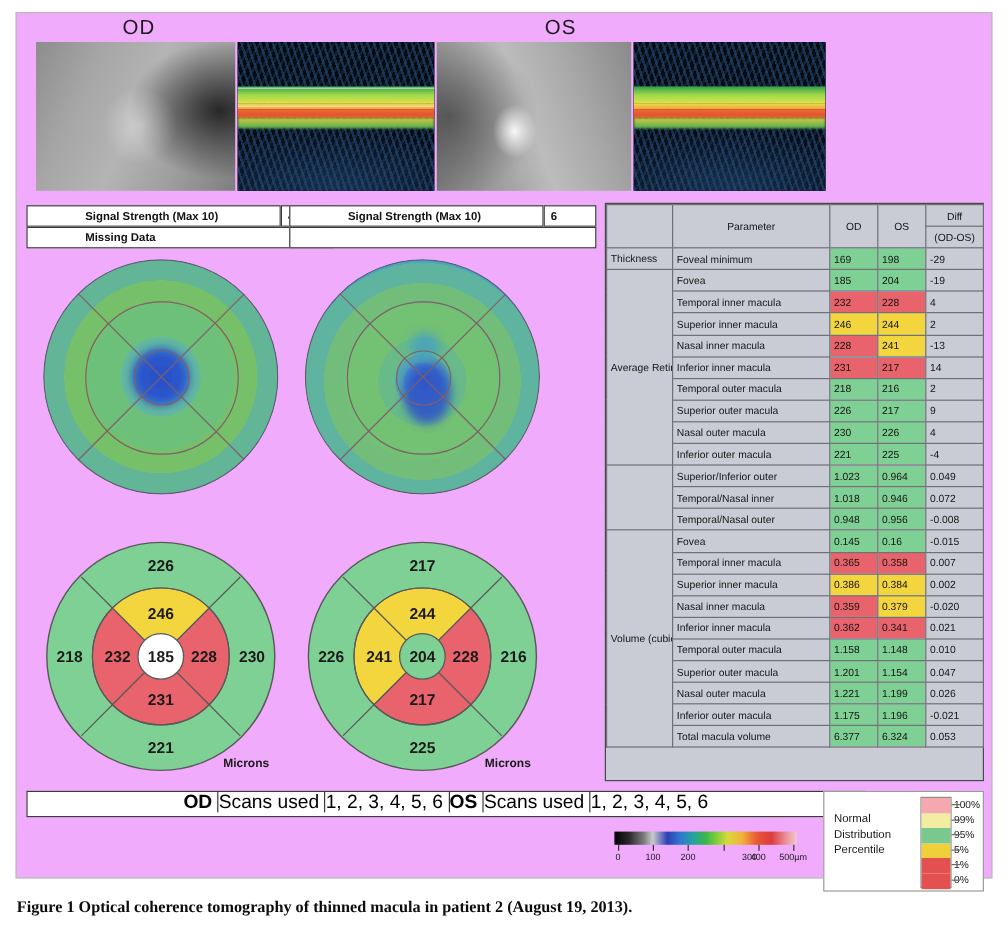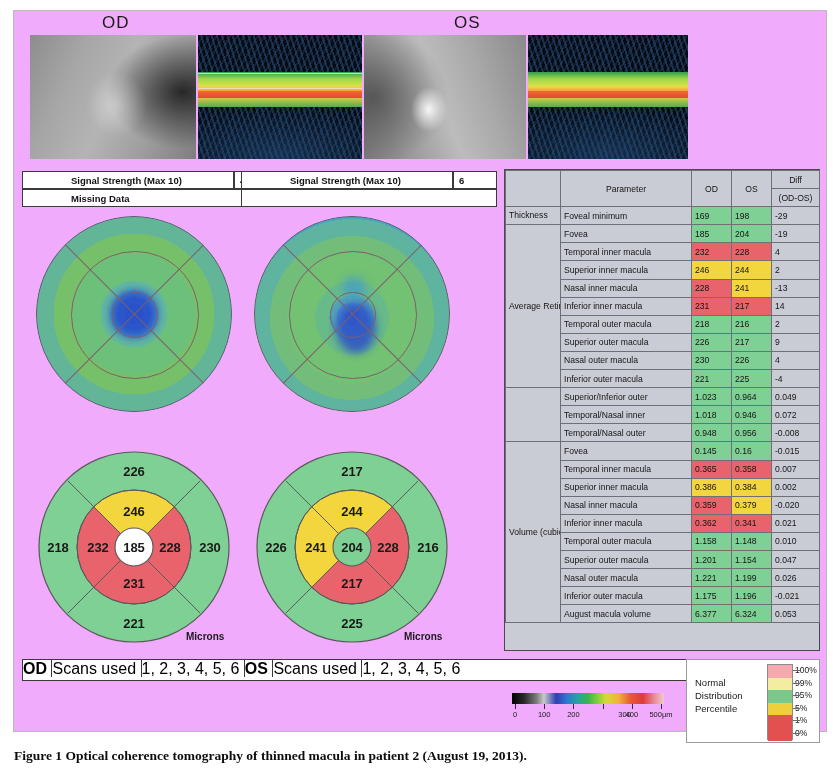--- a/index.html
+++ b/index.html
@@ -118,21 +118,21 @@
   .hdr-sp{background:#c9ccd4;}
   .g{background:#7fd094 !important;}
   .y{background:#f3d53e !important;}
   .r{background:#e8636b !important;}
   .sc-od-eye{left:8px;width:40px;font-weight:bold;}
   .sc-od-lab{left:48px;width:84px;border-left:1px solid #3a3a3a;}
   .sc-od-val{left:132px;width:175px;border-left:1px solid #3a3a3a;}
   .sc-os-eye{left:307px;width:40px;border-left:1px solid #3a3a3a;font-weight:bold;}
   .sc-os-lab{left:347px;width:84px;border-left:1px solid #3a3a3a;}
   .sc-os-val{left:431px;width:159px;border-left:1px solid #3a3a3a;}
-  .scanbox{position:absolute;left:8px;top:648px;width:699px;height:22px;border:1px solid #3a3a3a;box-sizing:border-box;background:#fff;}
+  .scanbox{position:absolute;left:8px;top:648px;width:699px;height:22px;border:1px solid #3a3a3a;box-sizing:border-box;background:#fff;text-align:center;}
 
   
   .cbarwrap{position:absolute;left:498px;top:682px;width:170px;height:38px;}
   .cbar{position:absolute;left:0;top:0;width:152px;height:11px;
      background:linear-gradient(90deg,#000000 0%,#2a2a2a 8%,#7a7a7a 16%,#c9c9c9 21%,
         #2f3fb5 29%,#2f77d0 36%,#26a2a2 43%,#3ab54a 50%,#7fcf3a 56%,
         #d8d83a 62%,#f0b23a 70%,#e85a36 78%,#dd3b3b 86%,#e8909a 94%,#f2c9cf 100%);}
   .cbar-ticks{position:absolute;left:0;top:11px;width:152px;height:5px;}
   .cbar-ticks i{position:absolute;top:0;width:1px;height:5px;background:#333;}
   .cbar-labs{position:absolute;left:-8px;top:17px;width:180px;height:12px;}
@@ -442,21 +442,21 @@
               <td class="val g">1.199</td>
               <td class="diff">0.026</td>
             </tr>
             <tr>
               <td>Inferior outer macula</td>
               <td class="val g">1.175</td>
               <td class="val g">1.196</td>
               <td class="diff">-0.021</td>
             </tr>
             <tr>
-              <td>August macula volume</td>
+              <td>Total macula volume</td>
               <td class="val g">6.377</td>
               <td class="val g">6.324</td>
               <td class="diff">0.053</td>
             </tr>
           </tbody>
       </table>
     </div>
 
     <div class="scanbox">
       <span class="cell sc-od-eye">OD</span>

